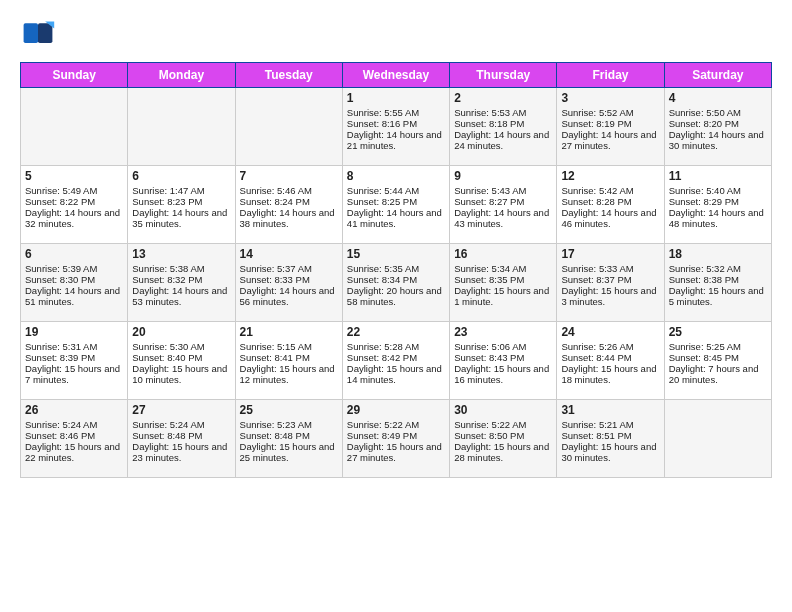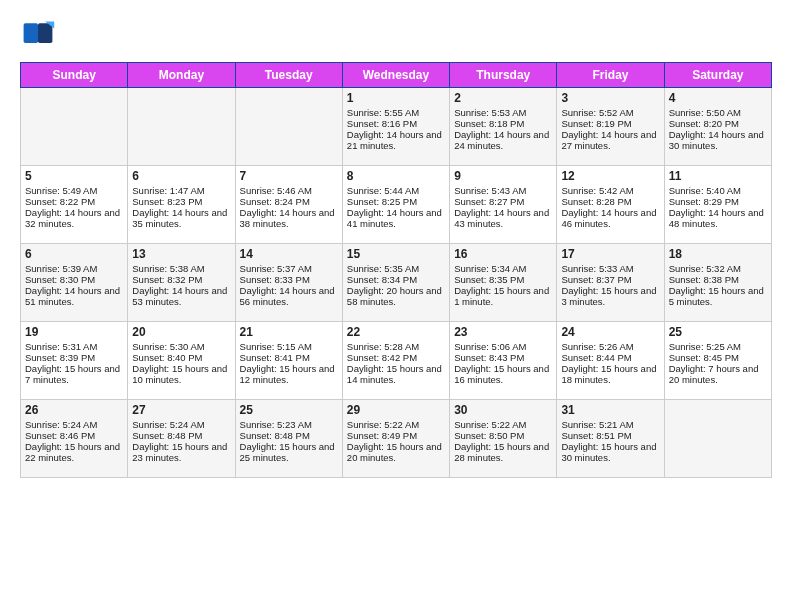--- a/index.html
+++ b/index.html
@@ -300,21 +300,21 @@
           <td>
             <span class="day-num">25</span>
             <div>Sunrise: 5:23 AM</div>
             <div>Sunset: 8:48 PM</div>
             <div>Daylight: 15 hours and 25 minutes.</div>
           </td>
           <td>
             <span class="day-num">29</span>
             <div>Sunrise: 5:22 AM</div>
             <div>Sunset: 8:49 PM</div>
-            <div>Daylight: 15 hours and 20 minutes.</div>
+            <div>Daylight: 15 hours and 27 minutes.</div>
           </td>
           <td>
             <span class="day-num">30</span>
             <div>Sunrise: 5:22 AM</div>
             <div>Sunset: 8:50 PM</div>
             <div>Daylight: 15 hours and 28 minutes.</div>
           </td>
           <td>
             <span class="day-num">31</span>
             <div>Sunrise: 5:21 AM</div>

